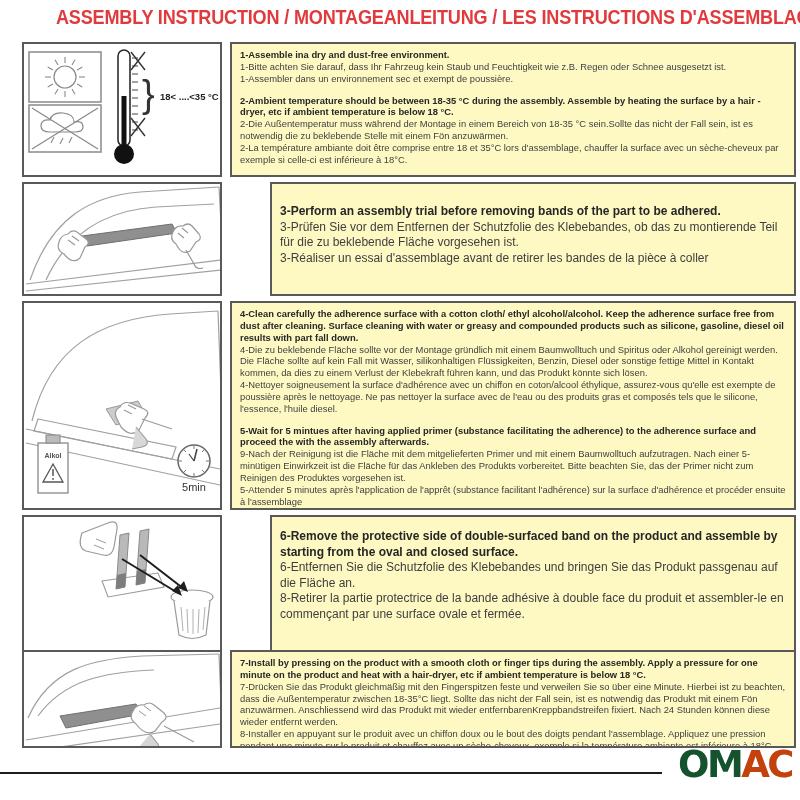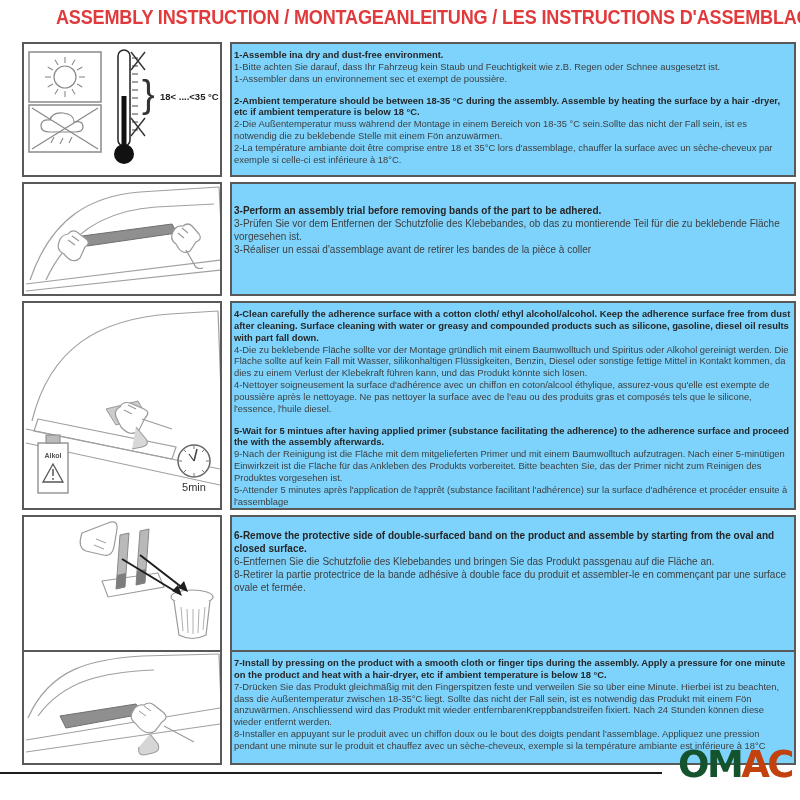--- a/index.html
+++ b/index.html
@@ -5,24 +5,24 @@
   html,body{margin:0;padding:0;background:#fff;}
   .sheet{position:relative;width:800px;height:800px;background:#fff;overflow:hidden;
          font-family:"Liberation Sans",sans-serif;}
   .title{position:absolute;top:5px;left:0;width:100%;text-align:center;
          font-size:21px;font-weight:bold;color:#e13a3d;white-space:nowrap;
          transform:scaleX(0.86);transform-origin:center;letter-spacing:-0.2px;}
   .row{position:absolute;left:0;width:800px;}
   .icon-cell{position:absolute;left:22px;width:200px;top:0;bottom:0;
              border:2px solid #595959;background:#fff;box-sizing:border-box;overflow:hidden;}
   .text-cell{position:absolute;left:230px;right:4px;top:0;bottom:0;
-             border:2px solid #595959;background:#7dd3fc;box-sizing:border-box;
-             padding:5px 2px;overflow:hidden;color:#3e3e3e;}
+             border:2px solid #595959;background:#fef9c3;box-sizing:border-box;
+             padding:5px 8px;overflow:hidden;color:#3e3e3e;}
   .small .text-cell{font-size:9.4px;line-height:1.26;}
-  .big .text-cell{font-size:10px;line-height:1.3;}
+  .big .text-cell{font-size:12px;line-height:1.3;margin-left:40px;}
   .text-cell p{margin:0;}
   p.b{font-weight:bold;color:#262626;}
   .gap{height:10px;}
   #row2 .text-cell{padding-top:20px;}
   #row4 .text-cell{padding-top:12px;}
   svg{display:block;}
   .ill{stroke:#a0a0a0;fill:none;stroke-width:1.2;}
   .baseline{position:absolute;top:772px;left:0;width:662px;height:2px;background:#1c1c1c;}
   .logo{position:absolute;top:746px;right:8px;font-family:"DejaVu Sans",sans-serif;
         font-size:37px;font-weight:bold;letter-spacing:-2.5px;line-height:1;}
@@ -224,21 +224,21 @@
         </g>
       </svg>
     </div>
     <div class="text-cell">
       <p class="b">6-Remove the protective side of double-surfaced band on the product and assemble by starting from the oval and closed surface.</p>
       <p>6-Entfernen Sie die Schutzfolie des Klebebandes und bringen Sie das Produkt passgenau auf die Fläche an.</p>
       <p>8-Retirer la partie protectrice de la bande adhésive à double face du produit et assembler-le en commençant par une surface ovale et fermée.</p>
     </div>
   </div>
 
-  <div class="row small" id="row5" style="top:650px;height:115px;">
+  <div class="row small" id="row5" style="top:650px;height:98px;">
     <div class="icon-cell">
       <svg width="196" height="118" viewBox="0 0 196 118">
         <g class="ill">
           <path d="M4,66 C26,16 68,7 118,4 L195,2"></path>
           <path d="M195,2 L197,50"></path>
           <path d="M2,88 L196,56"></path>
           <path d="M2,100 L196,72"></path>
           <path d="M14,64 C40,28 80,20 130,18"></path>
         </g>
         <polygon points="36,64 112,52 118,62 42,76" fill="#8f8f8f" stroke="#707070" stroke-width="1"></polygon>

